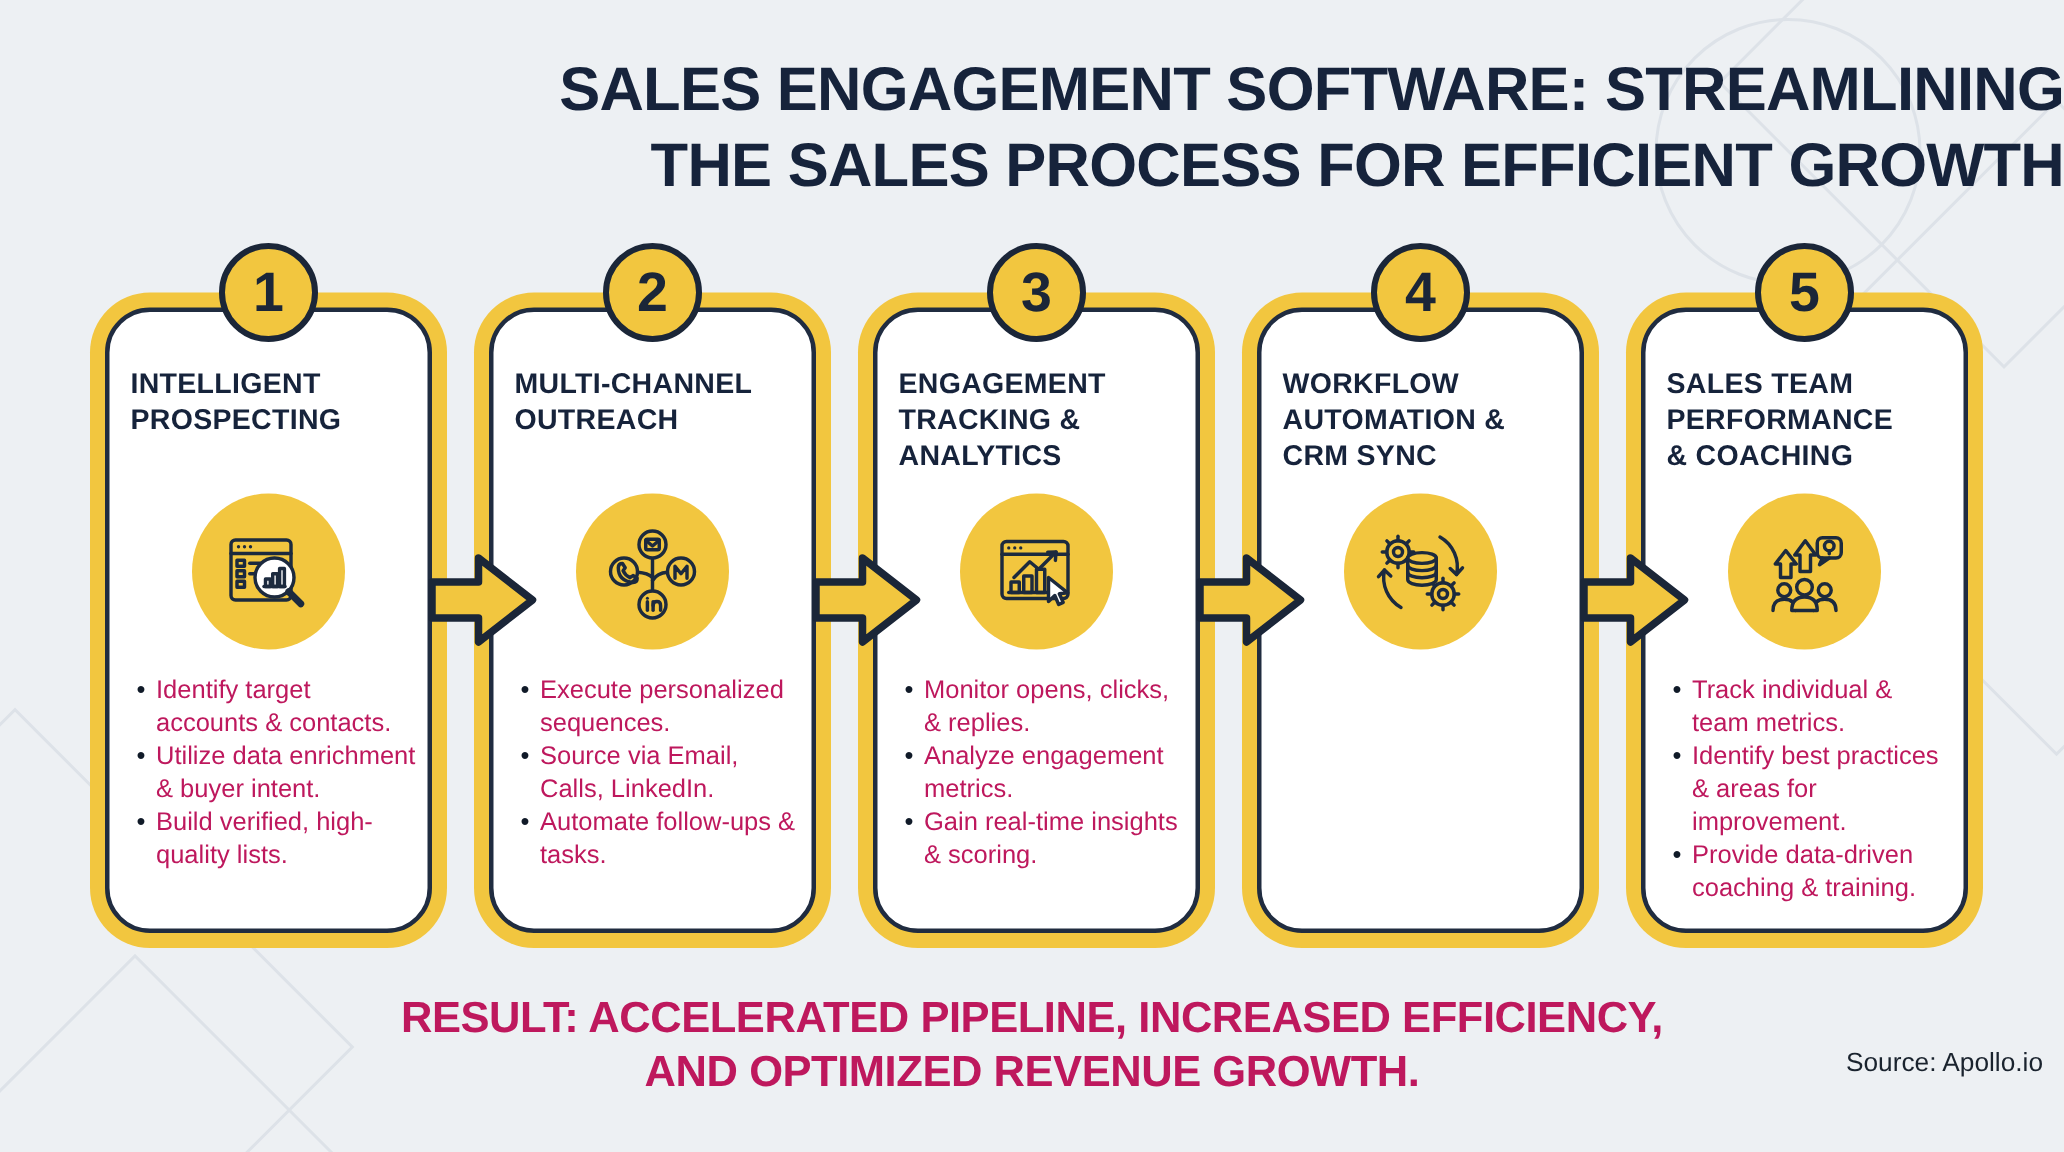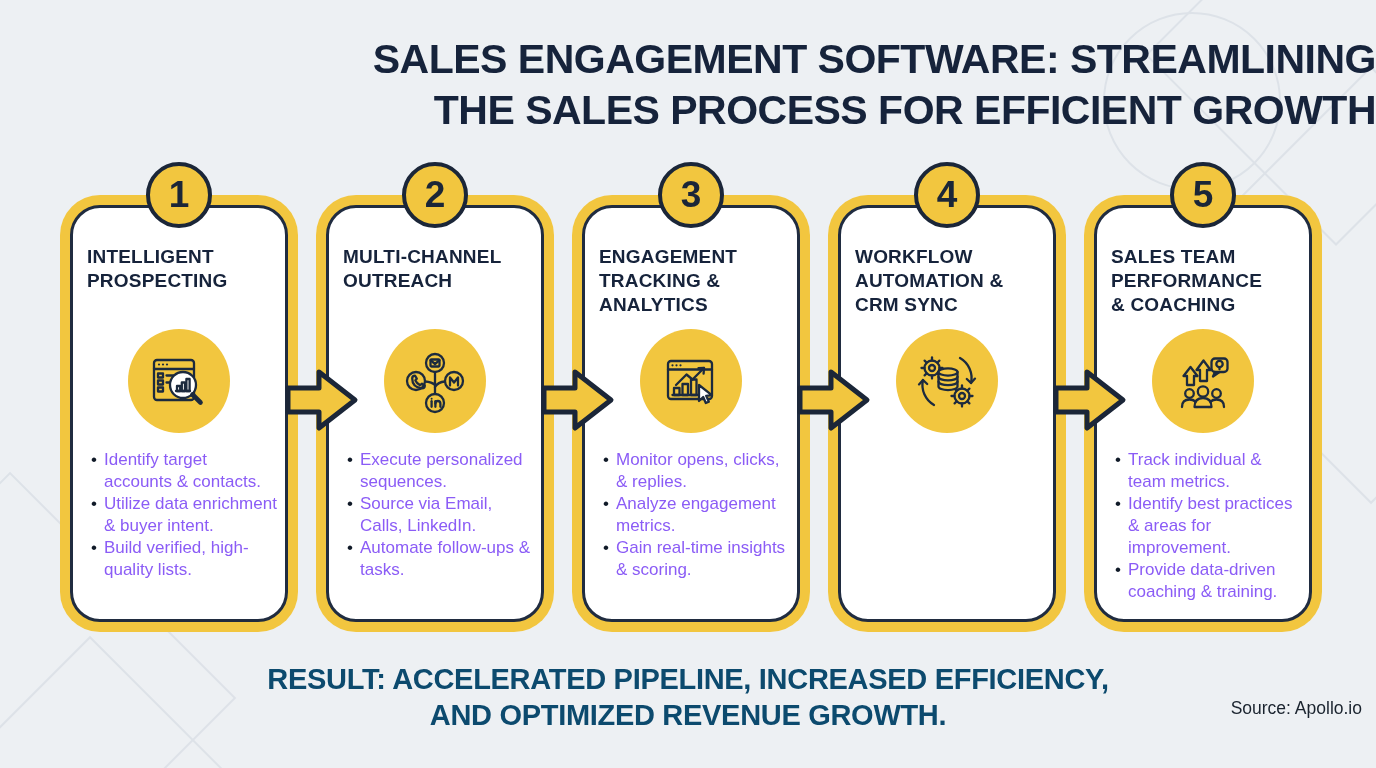--- a/index.html
+++ b/index.html
@@ -65,21 +65,21 @@
     width:102px; height:104px; border-radius:50%;
     background:#F2C63F;
     margin:8px auto 0 auto;
     display:flex; align-items:center; justify-content:center;
   }
   .icon-wrap svg { display:block; }
   .bullets {
     list-style:none;
     margin-top:16px;
     padding:0 8px 0 18px;
-    font-size:17px; line-height:1.29; color:#8b5cf6;
+    font-size:17px; line-height:1.29; color:#be185d;
   }
   .bullets li { position:relative; padding-left:13px; }
   .bullets li::before {
     content:"•";
     position:absolute; left:0; top:0;
     color:#101A28; font-size:17px;
   }
 
   .arrow {
     position:absolute; top:172px;
@@ -88,21 +88,21 @@
   }
   .arrow-1 { left:225px; }
   .arrow-2 { left:481px; }
   .arrow-3 { left:737px; }
   .arrow-4 { left:993px; }
 
   .result-text {
     position:absolute; top:662px; left:0; width:100%;
     text-align:center;
     font-size:29px; font-weight:700; letter-spacing:-0.3px;
-    line-height:1.24; color:#0c4a6e;
+    line-height:1.24; color:#be185d;
     white-space:pre-line;
   }
   .source-text {
     position:absolute; top:698px; right:14px;
     font-size:17.5px; color:#1A232E;
   }
 
   .ic { stroke:#1C2A3E; stroke-width:2.3; fill:none; stroke-linecap:round; stroke-linejoin:round; }
   .ic-fill { fill:#1C2A3E; stroke:none; }
   .ic-mask { fill:#F2C63F; }

